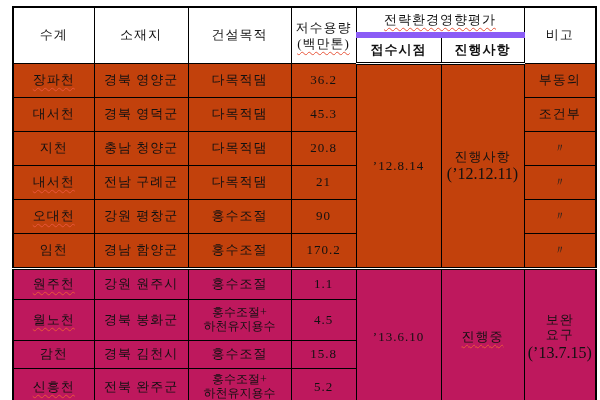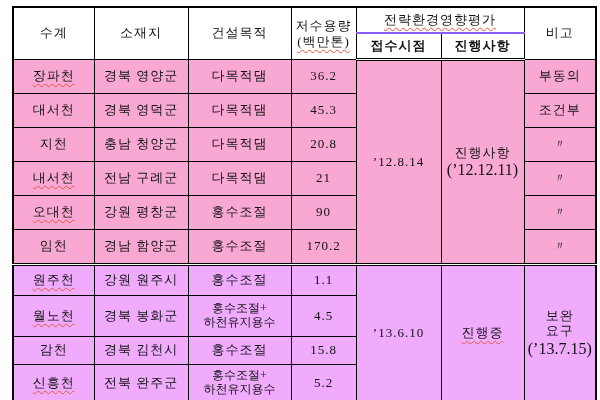--- a/index.html
+++ b/index.html
@@ -22,22 +22,22 @@
     padding:0 1px;
     overflow:hidden;
     line-height:1.25;
   }
   
   table.dam{border:2px solid #000;}
   tr.hdr1 th{height:24px;}
   tr.hdr2 th{height:24px;}
   
   tr.hdr2 th, th.span2{border-bottom:3px double #000;font-weight:bold;}
-  tr.white td{height:33px;background:#f9a8d4;}
-  tr.pink td{background:#f0abfc;}
+  tr.white td{height:33px;background:#c2410c;}
+  tr.pink td{background:#be185d;}
   tr.pink-first td{border-top:3px double #000;}
   td.num{letter-spacing:0;}
   .two-line{font-size:12px;letter-spacing:0;line-height:1.15;display:block;}
   .small-date{font-size:16px;letter-spacing:0;display:block;line-height:1.2;}
   .stack{display:block;line-height:1.2;}
   .ditto{font-size:12px;letter-spacing:0;color:#222;}
   .sq{
     text-decoration-line:underline;
     text-decoration-style:wavy;
     text-decoration-color:#e8553a;
@@ -63,21 +63,21 @@
 
     <tbody>
         <tr class="hdr1">
       <th rowspan="2">수계</th>
       <th rowspan="2">소재지</th>
       <th rowspan="2">건설목적</th>
       <th rowspan="2">
         <span class="stack">저수용량</span>
         <span class="stack sq">(백만톤)</span>
       </th>
-      <th colspan="2" class="span2" style="border-bottom:2px solid #8b5cf6;">
+      <th colspan="2" class="span2" style="border-bottom:6px solid #8b5cf6;">
         <span class="sq">전략환경영향평가</span>
       </th>
       <th rowspan="2">비고</th>
     </tr>
     <tr class="hdr2">
       <th>접수시점</th>
       <th>진행사항</th>
     </tr>
 
     <tr class="white">

